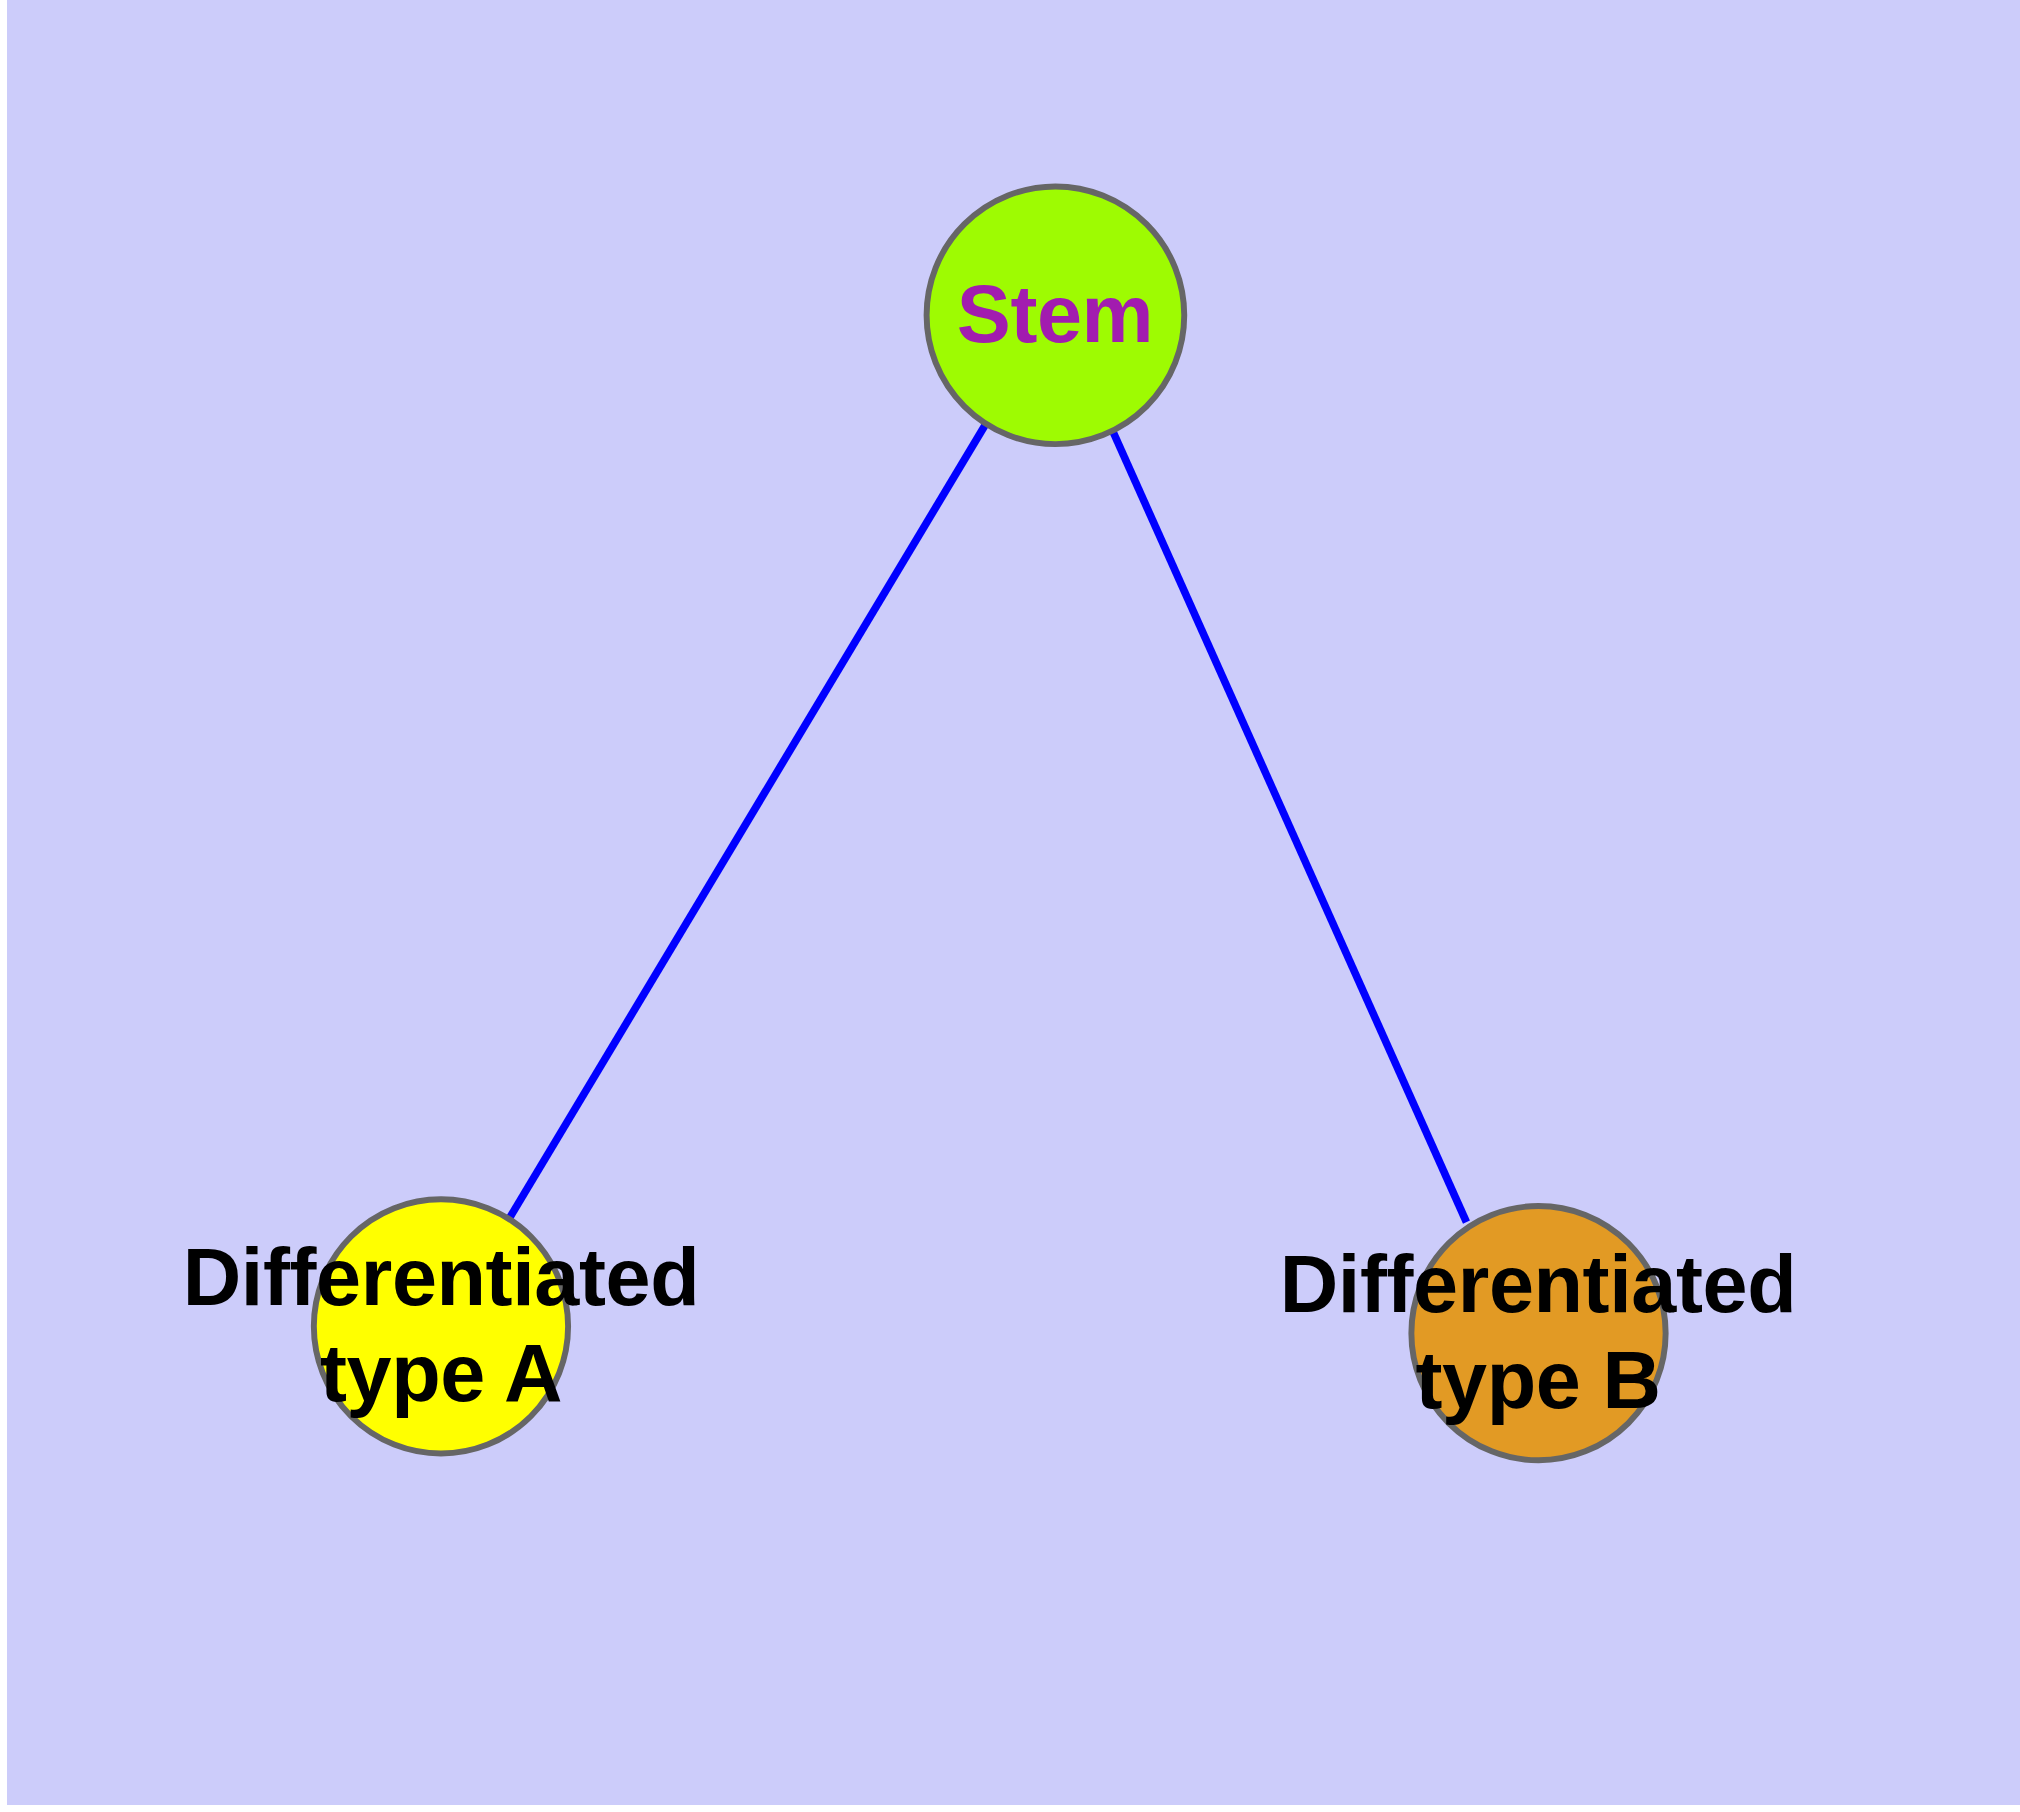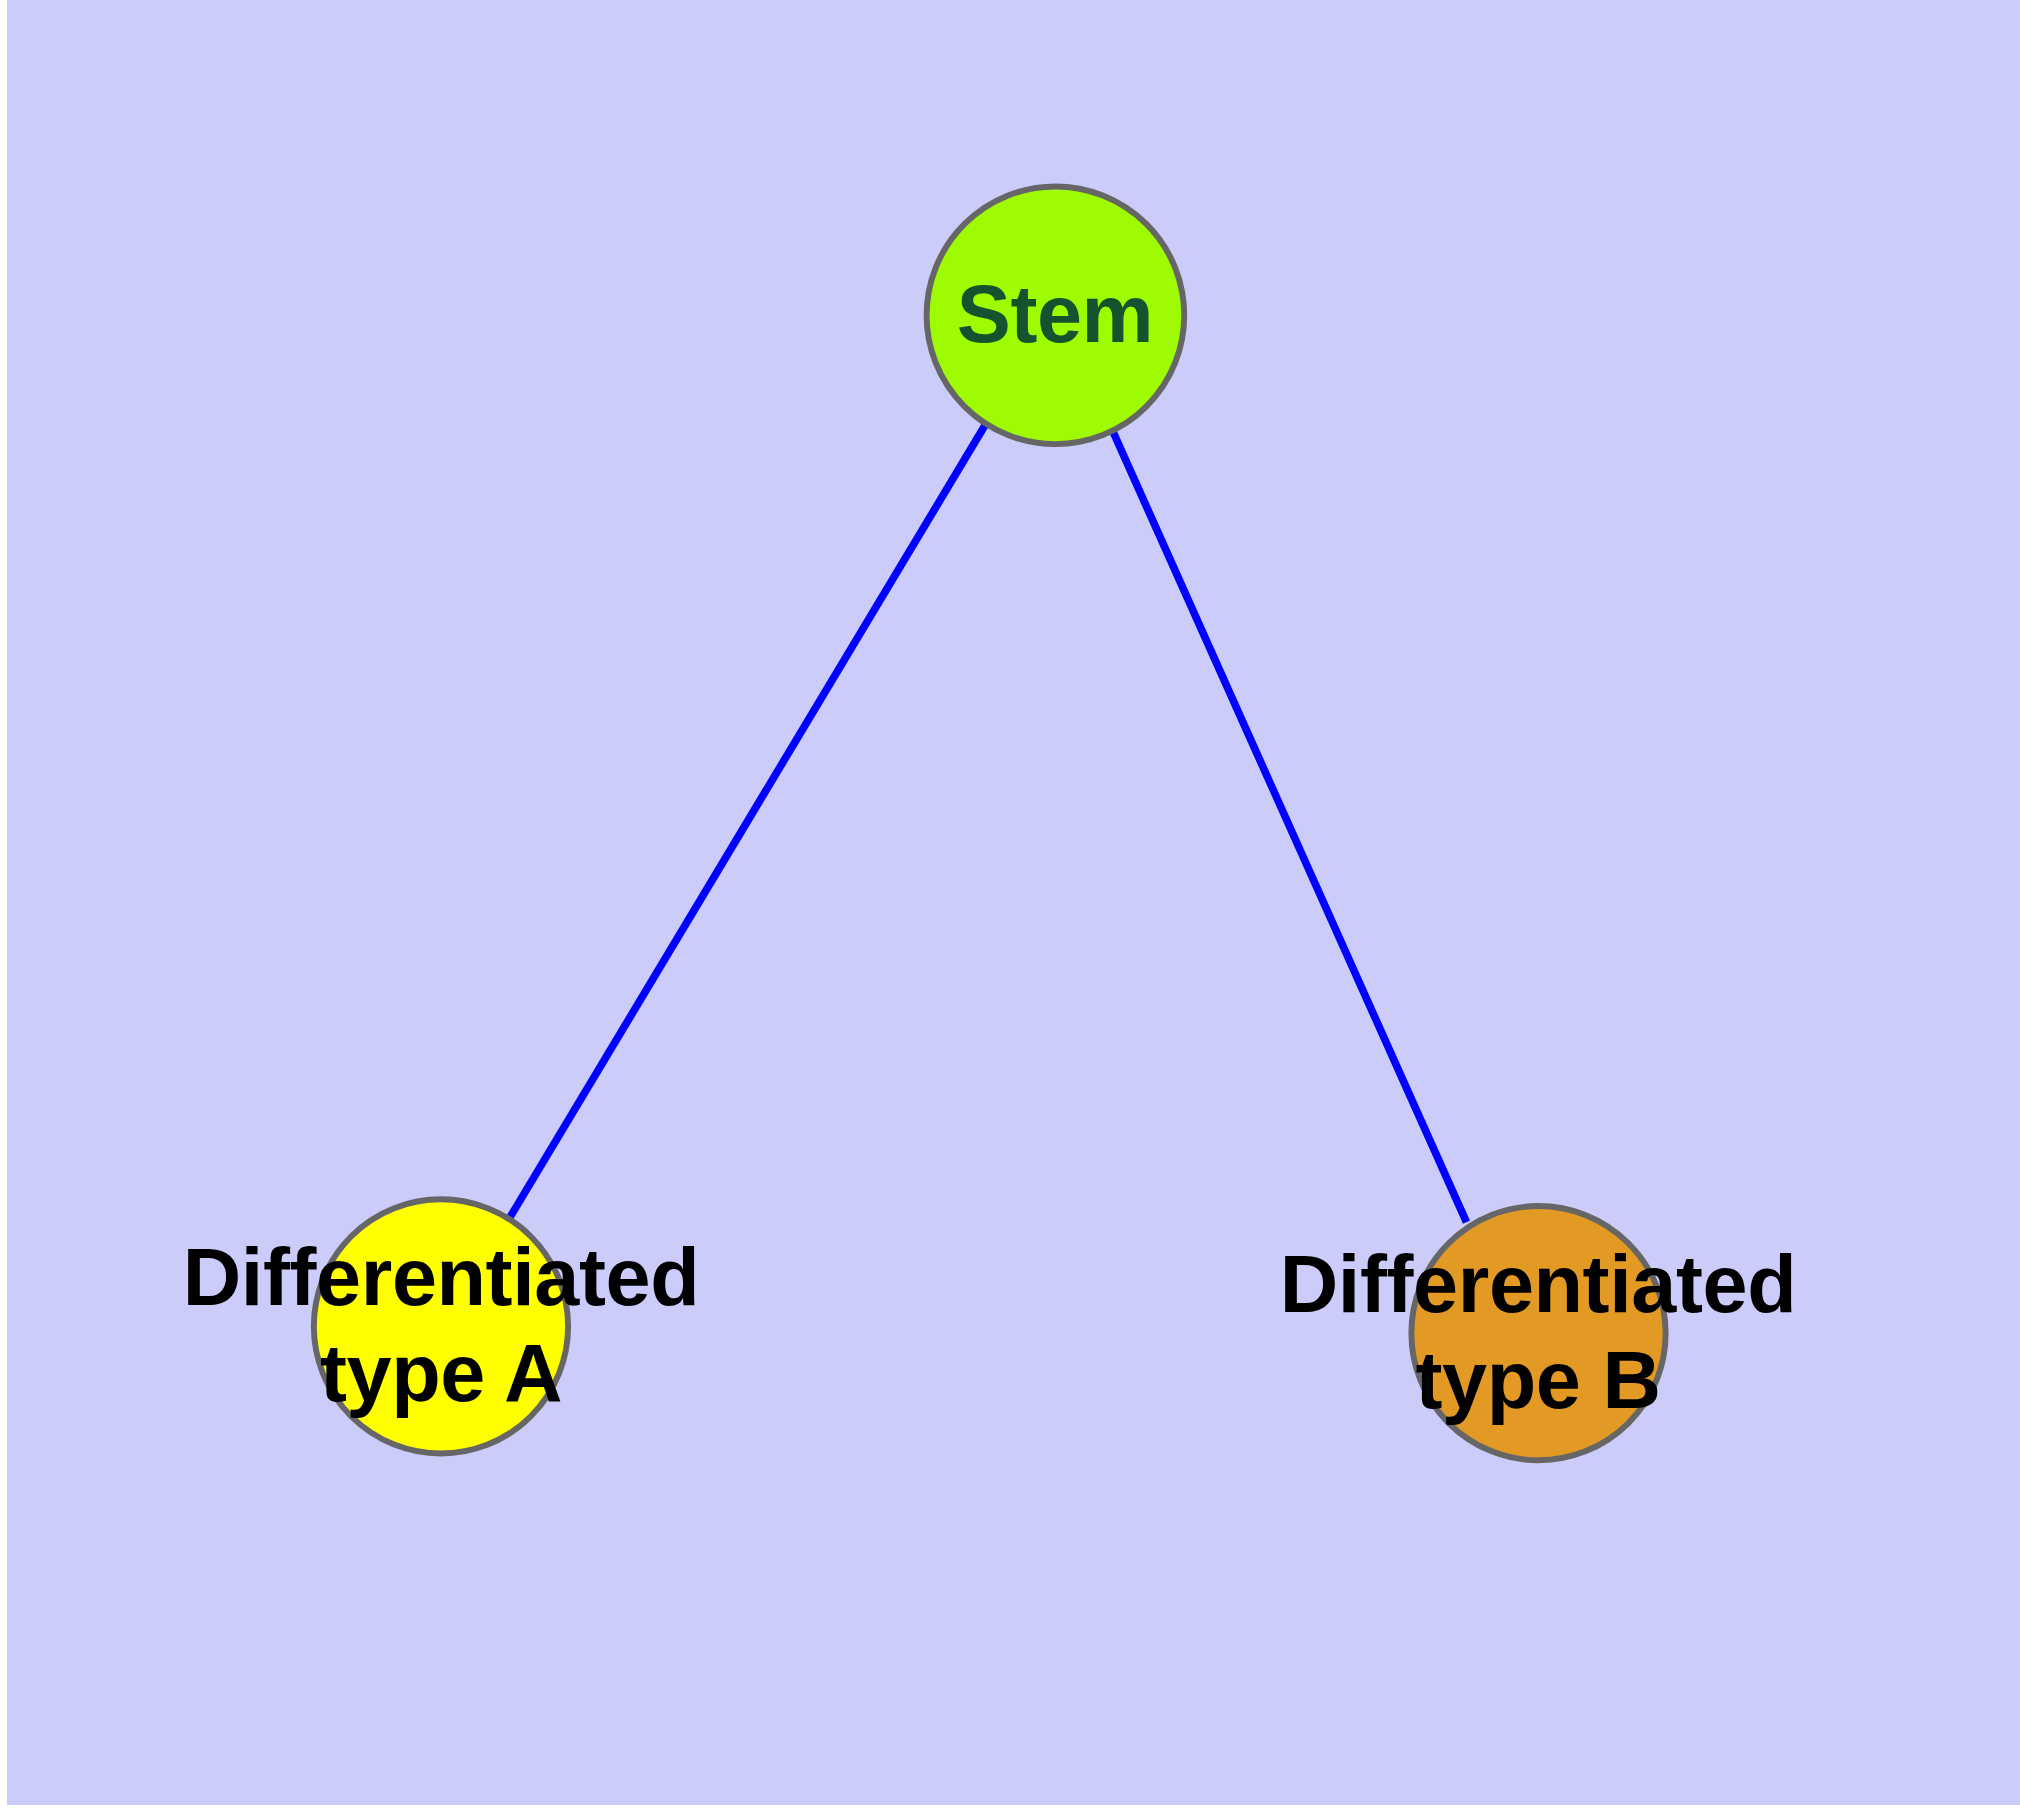--- a/index.html
+++ b/index.html
@@ -56,21 +56,21 @@
         <line x1="1311" y1="505" x2="1730" y2="1442" stroke="#0000ff" stroke-width="9" stroke-linecap="butt"></line>
       </g>
     <g id="nodes-layer">
         <circle cx="1245" cy="372" r="152" fill="#9efb02" stroke="#666666" stroke-width="7"></circle>
         <circle cx="520" cy="1565" r="150" fill="#ffff00" stroke="#666666" stroke-width="7"></circle>
         <circle cx="1815" cy="1573" r="150" fill="#e29a24" stroke="#666666" stroke-width="7"></circle>
       </g>
   </svg>
 
   <div id="labels-layer">
-      <div class="node-label" style="left: 1055px; top: 315px; font-size: 81px; color: #14532d;">Stem</div>
+      <div class="node-label" style="left: 1055px; top: 315px; font-size: 81px; color: #a21caf;">Stem</div>
       <div class="node-label" style="left: 441px; top: 1326px; font-size: 81px; color: rgb(0, 0, 0);">Differentiated
 type A</div>
       <div class="node-label" style="left: 1538px; top: 1333px; font-size: 81px; color: rgb(0, 0, 0);">Differentiated
 type B</div>
     </div>
 
 </div>
 
 
 </body></html>

